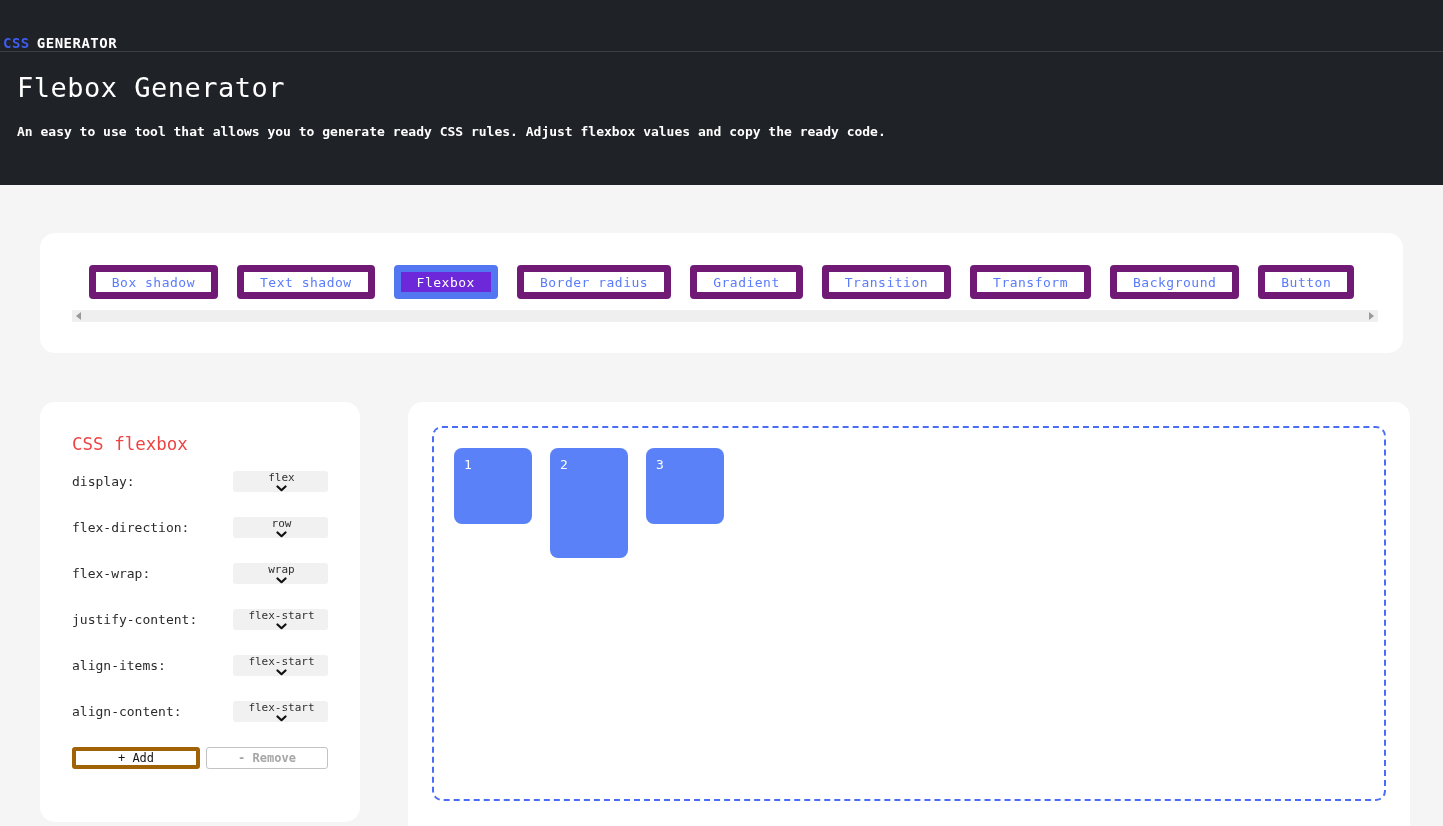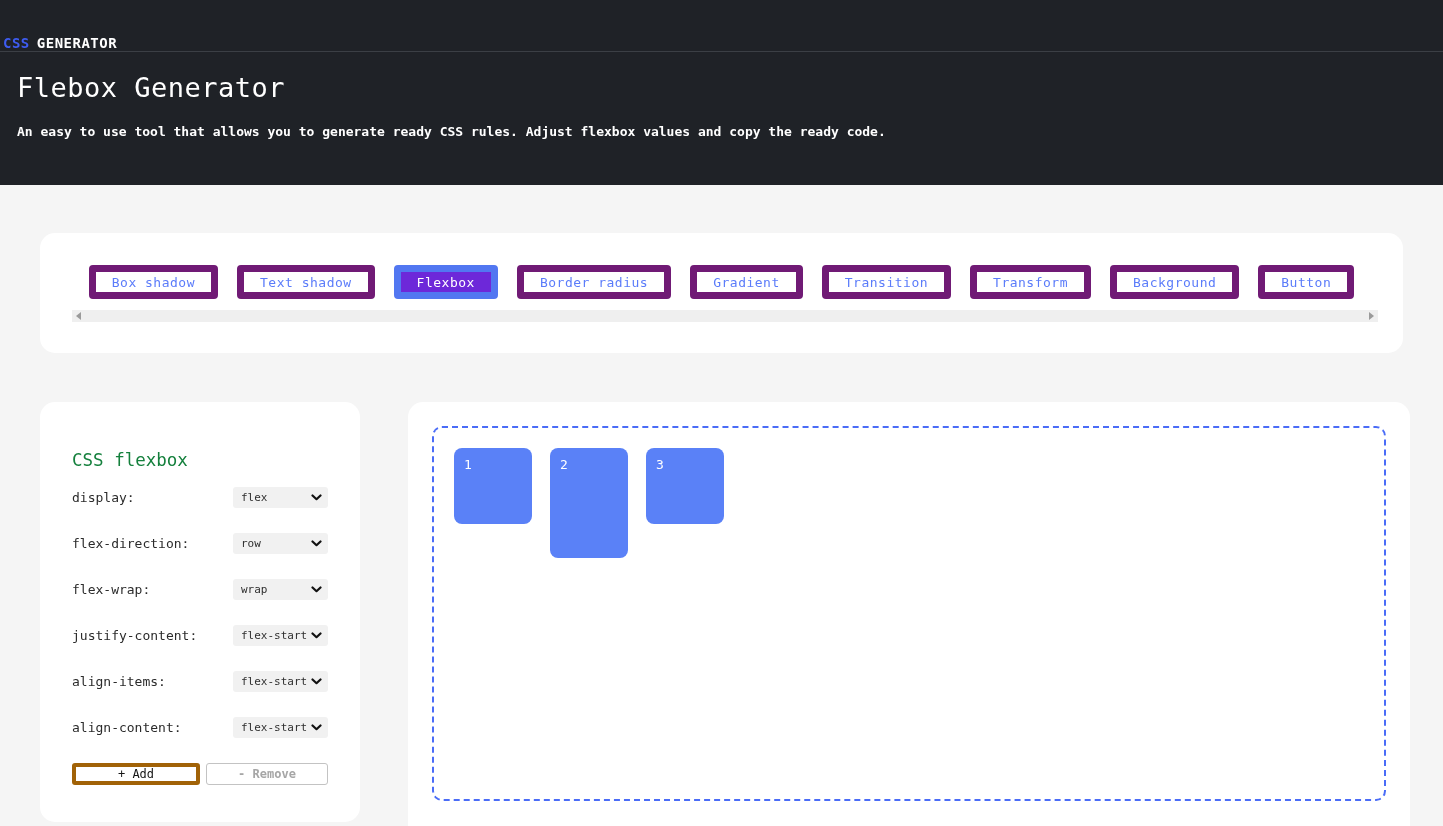--- a/index.html
+++ b/index.html
@@ -62,31 +62,31 @@
 
   
   .content { display:flex; align-items:flex-start; gap:48px; margin:49px 33px 0 40px; }
 
   
   .panel-card {
     width:320px; min-height:420px; background:#ffffff;
     border-radius:15px; padding:32px; flex-shrink:0;
   }
   .panel-card h2 {
-    margin:16px 0 17px; font-size:17.5px; font-weight:500; color:#15803d;
+    margin:0 0 17px; font-size:17.5px; font-weight:500; color:#ef4444;
   }
   .control-row {
     display:flex; justify-content:space-between; align-items:center;
     height:21px; margin-bottom:25px;
   }
   .control-label { font-size:13px; color:#2b2b2b; }
   .select {
     width:95px; height:21px; background:#f1f1f1; border-radius:3px;
     display:flex; align-items:center; justify-content:space-between;
-    padding:0 6px 0 8px; cursor:pointer;
+    padding:0 6px 0 8px; cursor:pointer;flex-direction:column;
   }
   .select .select-value { font-size:11px; color:#2f2f2f; }
   .action-row { display:flex; gap:6px; margin-top:0; }
   .btn-add, .btn-remove {
     flex:1; height:22px; background:#ffffff; border-radius:3px;
     font-family:inherit; font-size:12px; cursor:pointer; line-height:1;
   }
   .btn-add   { border:4px solid #a16207; color:#151515; }
   .btn-remove{ border:1px solid #c3c3c3; color:#a6a6a6;font-weight:bold; }
 

